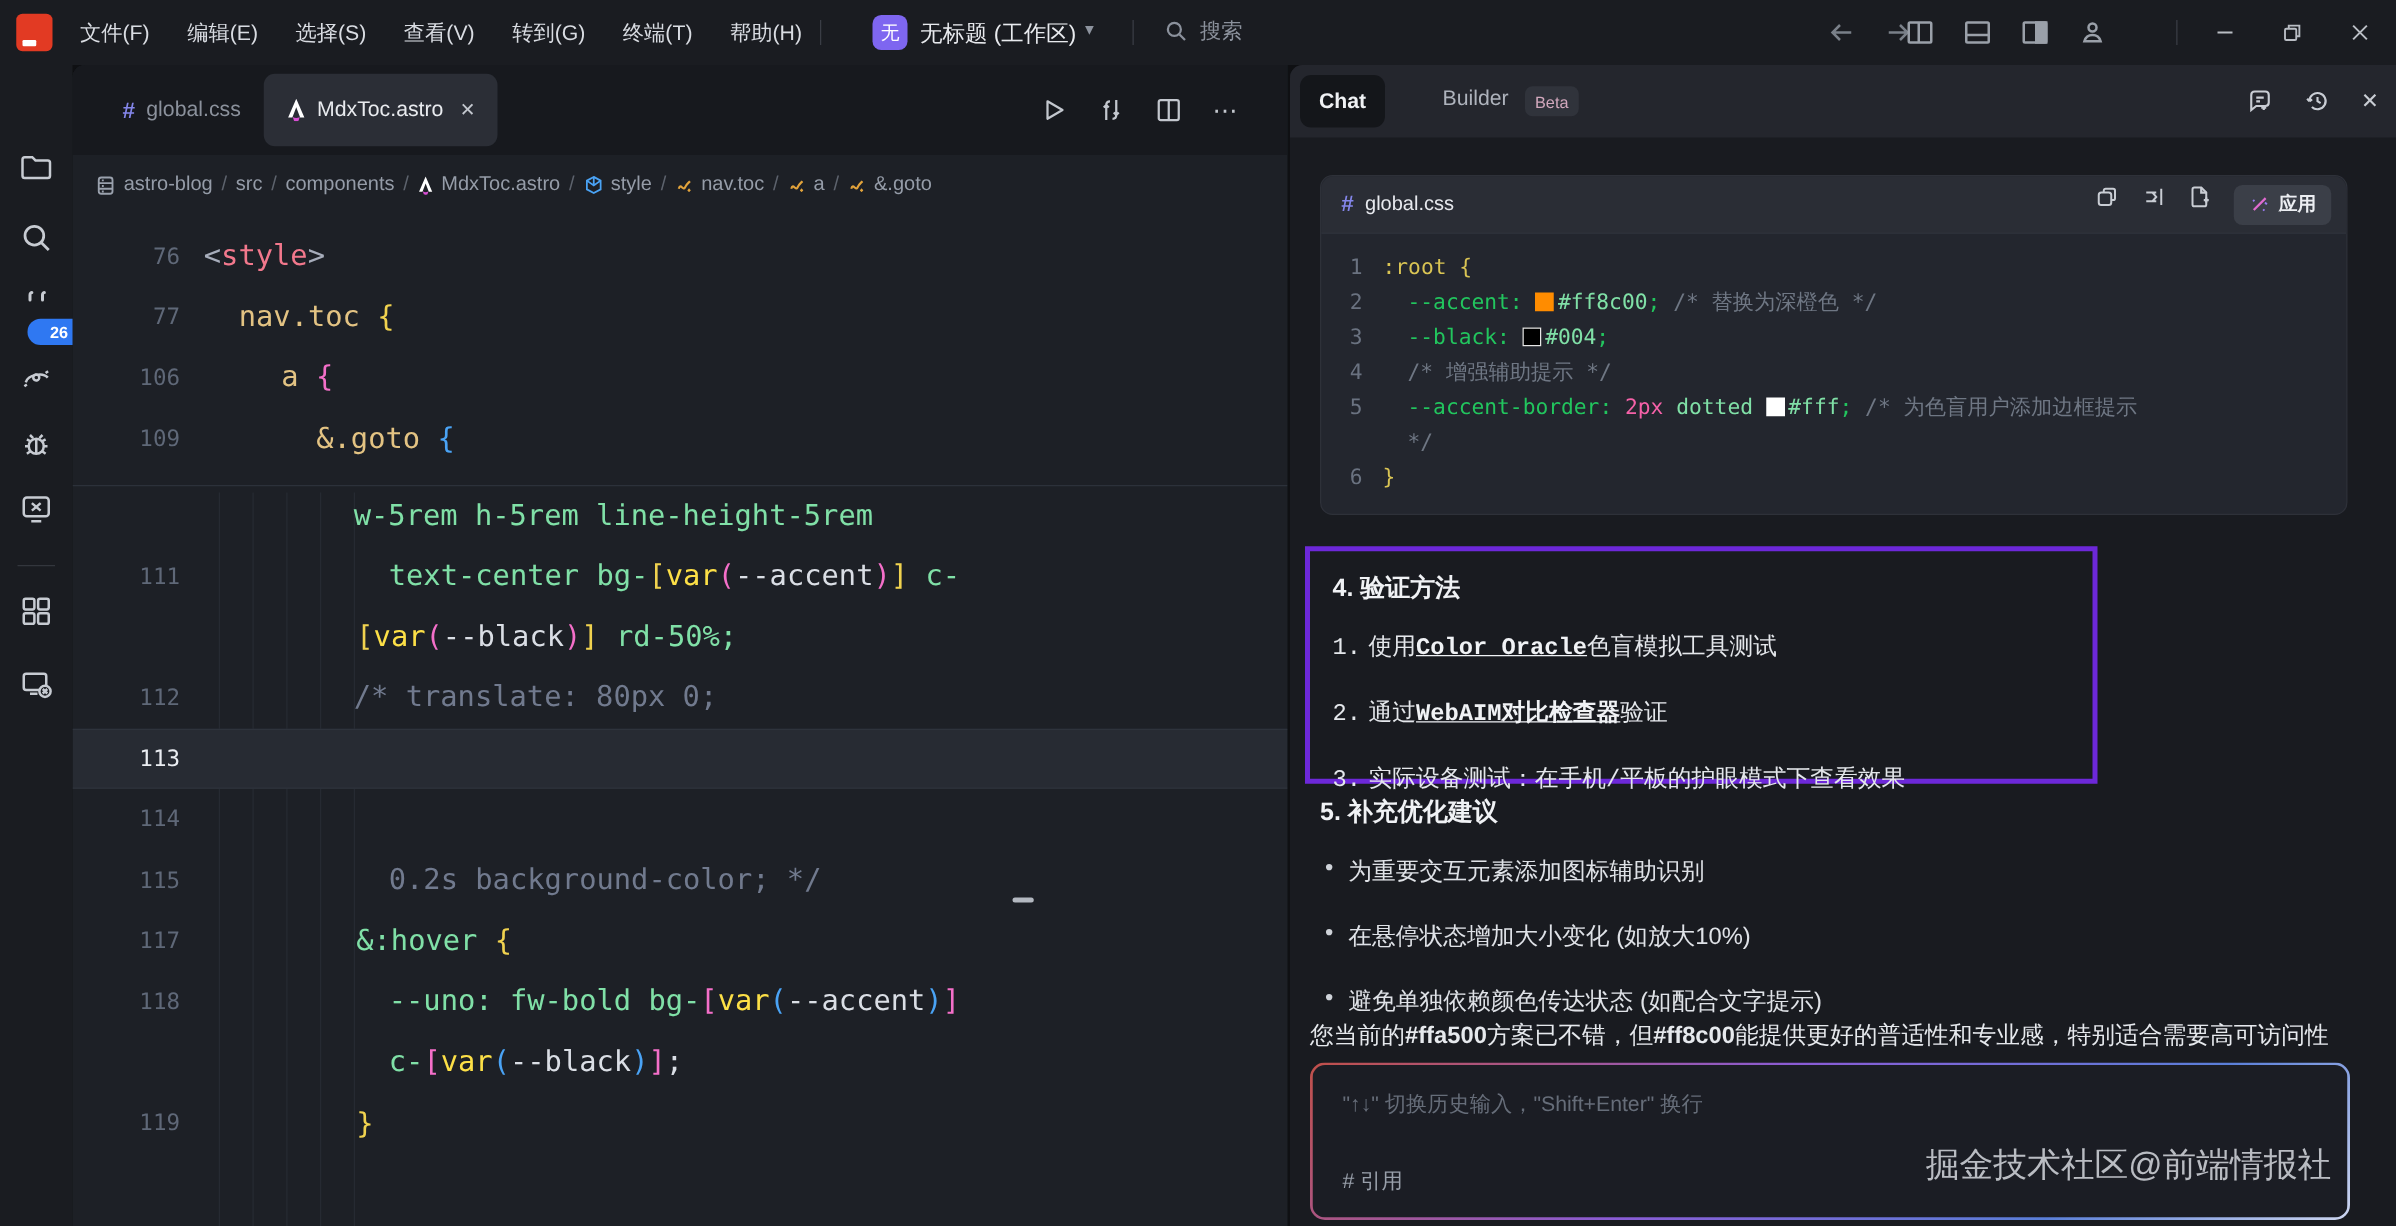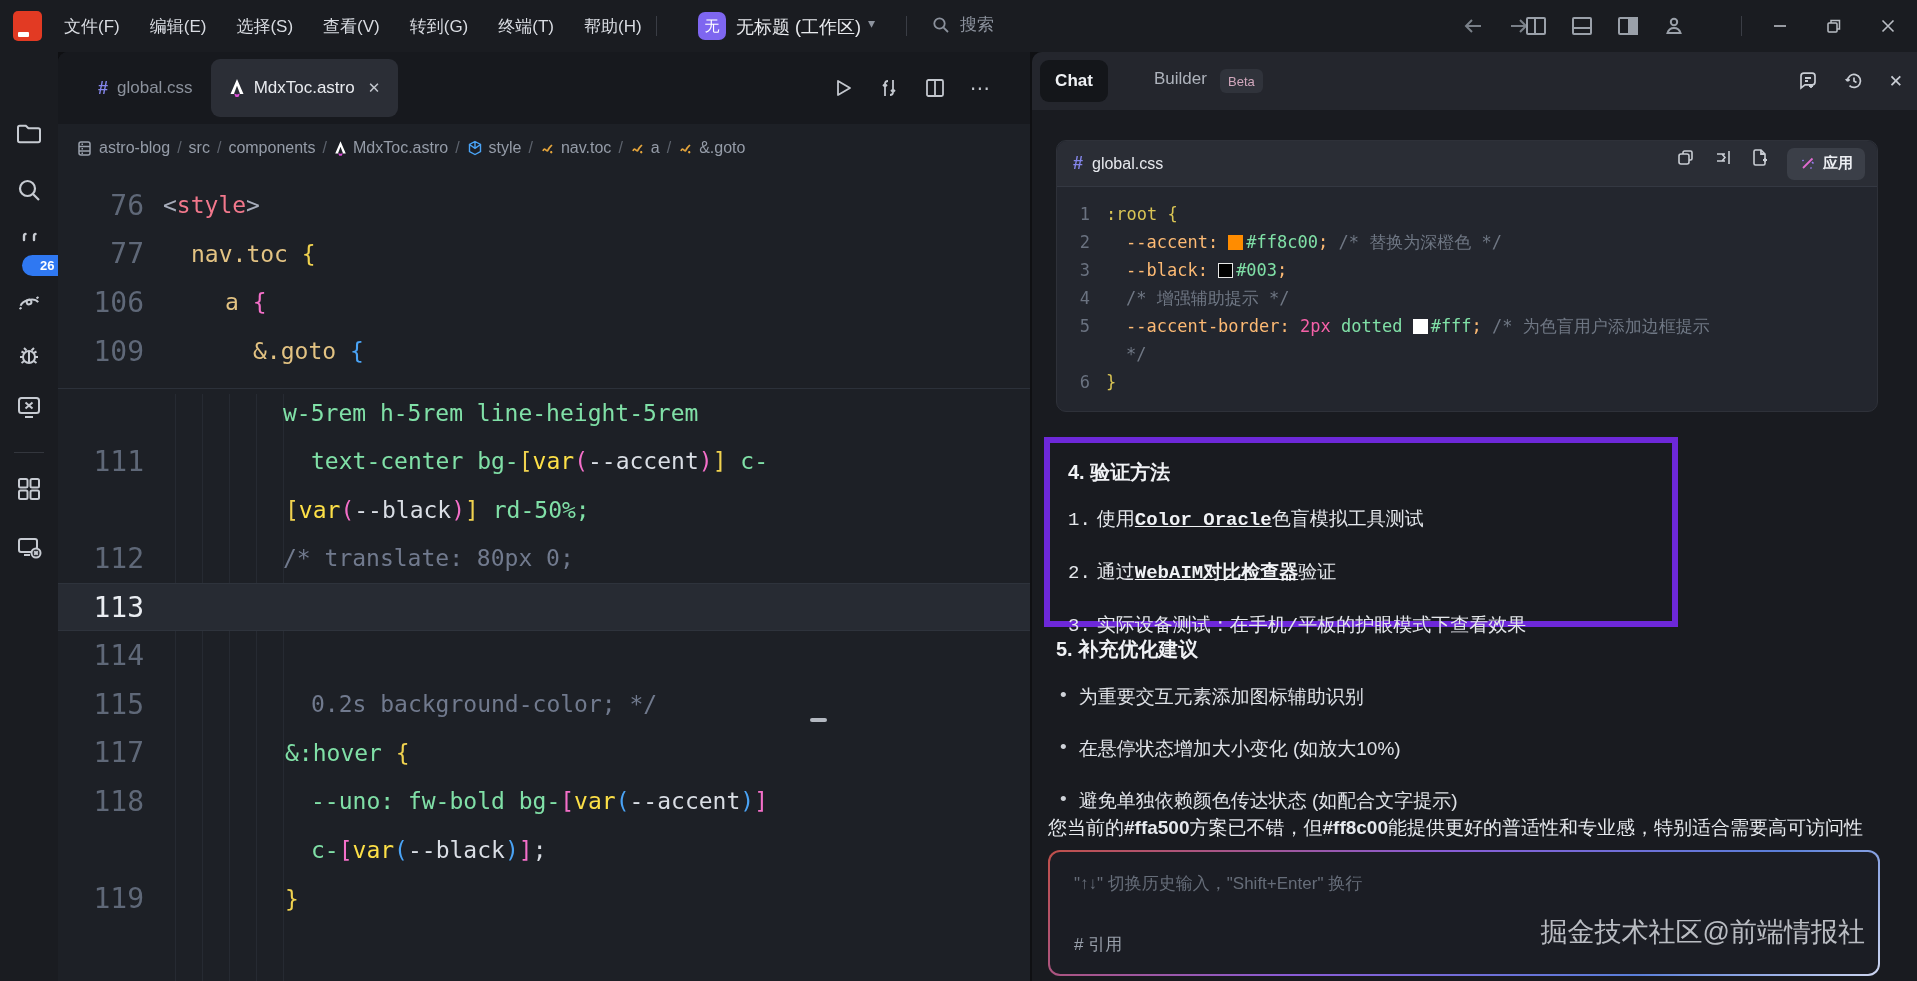--- a/index.html
+++ b/index.html
@@ -40,21 +40,21 @@
   #ed-toolbar { margin-left:auto; margin-right:40px; display:flex; align-items:center; gap:24px; color:#c3c7ce; }
   #breadcrumb { position:absolute; left:0; top:72px; width:100%; height:48px; display:flex; align-items:center; padding-left:18px;
     font-size:16px; color:#959ca8; gap:7px; }
   .bc-item { display:flex; align-items:center; gap:6px; }
   .bc-sep { color:#5d636d; }
 
   #codearea { position:absolute; left:0; top:120px; width:100%; height:809px; padding-top:9px; }
   .guide { position:absolute; width:1px; top:222px; height:730px; background:#262a32; }
   .ed-row { position:relative; display:flex; align-items:center; height:48.6px;
     font-family:"DejaVu Sans Mono","Liberation Mono",monospace; font-size:23px; white-space:pre; }
-  .ed-row .ln { width:86px; flex:none; text-align:right; color:#5f6878; font-size:28px; }
+  .ed-row .ln { width:86px; flex:none; text-align:right; color:#5f6878; font-size:18px; }
   .ed-row .ct { padding-left:19px; }
   .ed-row.cur { background:#272b33; border-top:1px solid #2e333c; border-bottom:1px solid #2e333c; }
   .ed-row.cur .ln { color:#eaedf2; }
   .ed-row.fold-sep { border-top:1px solid #2c313a; margin-top:13px; }
   .tok-pn{color:#a7adbb}.tok-tg{color:#f2788c}.tok-sl{color:#e3c383}.tok-y{color:#f0d24f}
   .tok-m{color:#f46fc9}.tok-b{color:#4aa3f5}.tok-g{color:#80e0a7}.tok-o{color:#fde047}
   .tok-w{color:#dadee5}.tok-c{color:#717a8e}
   #ovr-dash { position:absolute; left:752px; top:546px; width:17px; height:4px; border-radius:2px; background:#b3b8c0; }
 
   
@@ -71,25 +71,25 @@
   #card-header { height:46px; background:#2a2d35; border-radius:10px 10px 0 0; border-bottom:1px solid #343842;
     display:flex; align-items:center; padding:0 12px 0 16px; }
   #card-file { color:#e7e9ee; font-size:16px; margin-left:9px; }
   #card-actions { margin-left:auto; display:flex; align-items:flex-start; gap:18px; color:#c9cdd4; }
   #apply-btn { height:32px; padding:0 12px; background:#3b3f48; border-radius:7px; display:flex; align-items:center; gap:7px;
     color:#eceef2; font-size:15px; font-weight:bold; }
   #card-code { padding:13px 14px 15px 0; }
   .cc-row { display:flex; font-family:"DejaVu Sans Mono","Liberation Mono",monospace; font-size:17px; line-height:28px; white-space:pre-wrap; }
   .cc-row .ln { width:42px; flex:none; text-align:right; padding-right:9px; color:#6a7280; }
   .cc-row .ct { padding-left:7px; flex:1; }
-  .cy{color:#d9c454}.cw{color:#fdba74}.cg{color:#80e0a7}.cc{color:#6f7784}.cpk{color:#f561a8}
+  .cy{color:#d9c454}.cw{color:#22c55e}.cg{color:#80e0a7}.cc{color:#6f7784}.cpk{color:#f561a8}
   .sw { display:inline-block; width:15px; height:15px; vertical-align:-2px; margin-right:3px; }
   .sw.br { border:1px solid #e8e8e8; }
 
-  #redbox { position:absolute; left:12px; top:385px; width:634px; height:190px; border:6px solid #6d28d9; padding:16px 16px 0 18px; }
+  #redbox { position:absolute; left:12px; top:385px; width:634px; height:190px; border:4px solid #6d28d9; padding:16px 16px 0 18px; }
   .md-h { color:#f0f2f5; font-size:20px; font-weight:bold; }
   #ol4 { margin-top:20px; }
   .ol-item { color:#e4e7eb; font-size:19px; margin-bottom:27px;font-family:Liberation Mono, monospace; }
   .ol-item .mk { margin-right:6px; }
   .md-link { font-weight:bold; text-decoration:underline; color:#f0f2f5; }
   #sec5-title { position:absolute; left:24px; top:584px; }
   #ul5 { position:absolute; left:28px; top:632px; }
   .ul-item { color:#dfe2e7; font-size:19px; margin-bottom:26px; display:flex; }
   .ul-item .bu { color:#cfd3d9; margin-right:12px; }
   #para { position:absolute; left:16px; top:763px; width:856px; color:#e6e9ed; font-size:19px; white-space:nowrap; }
@@ -432,21 +432,21 @@
                   <path d="M13 7l1.5 1.5M11.5 12.5l1 1M3.5 5l1 1" stroke="#9a7bf0" stroke-width="1.6"></path>
                 </svg>
               </span>
             <span>应用</span>
           </div>
         </div>
       </div>
       <div id="card-code">
           <div class="cc-row"><span class="ln">1</span><span class="ct" style="padding-left: 7px;"><span class="cy">:root</span><span class="cw"> </span><span class="cy">{</span></span></div>
           <div class="cc-row"><span class="ln">2</span><span class="ct" style="padding-left: 27px;"><span class="cw">--accent: </span><span class="sw" style="background: rgb(255, 140, 0);"></span><span class="cg">#ff8c00</span><span class="cw">; </span><span class="cc">/* 替换为深橙色 */</span></span></div>
-          <div class="cc-row"><span class="ln">3</span><span class="ct" style="padding-left: 27px;"><span class="cw">--black: </span><span class="sw br" style="background: rgb(0, 0, 0);"></span><span class="cg">#003</span><span class="cw">;</span></span></div>
+          <div class="cc-row"><span class="ln">3</span><span class="ct" style="padding-left: 27px;"><span class="cw">--black: </span><span class="sw br" style="background: rgb(0, 0, 0);"></span><span class="cg">#004</span><span class="cw">;</span></span></div>
           <div class="cc-row"><span class="ln">4</span><span class="ct" style="padding-left: 27px;"><span class="cc">/* 增强辅助提示 */</span></span></div>
           <div class="cc-row"><span class="ln">5</span><span class="ct" style="padding-left: 27px;"><span class="cw">--accent-border: </span><span class="cpk">2px</span><span class="cw"> </span><span class="cg">dotted</span><span class="cw"> </span><span class="sw" style="background: rgb(255, 255, 255);"></span><span class="cg">#fff</span><span class="cw">; </span><span class="cc">/* 为色盲用户添加边框提示</span></span></div>
           <div class="cc-row"><span class="ln"></span><span class="ct" style="padding-left: 27px;"><span class="cc">*/</span></span></div>
           <div class="cc-row"><span class="ln">6</span><span class="ct" style="padding-left: 7px;"><span class="cy">}</span></span></div>
         </div>
     </div>
 
     <div id="redbox">
       <div class="md-h">4. 验证方法</div>
       <div id="ol4">

